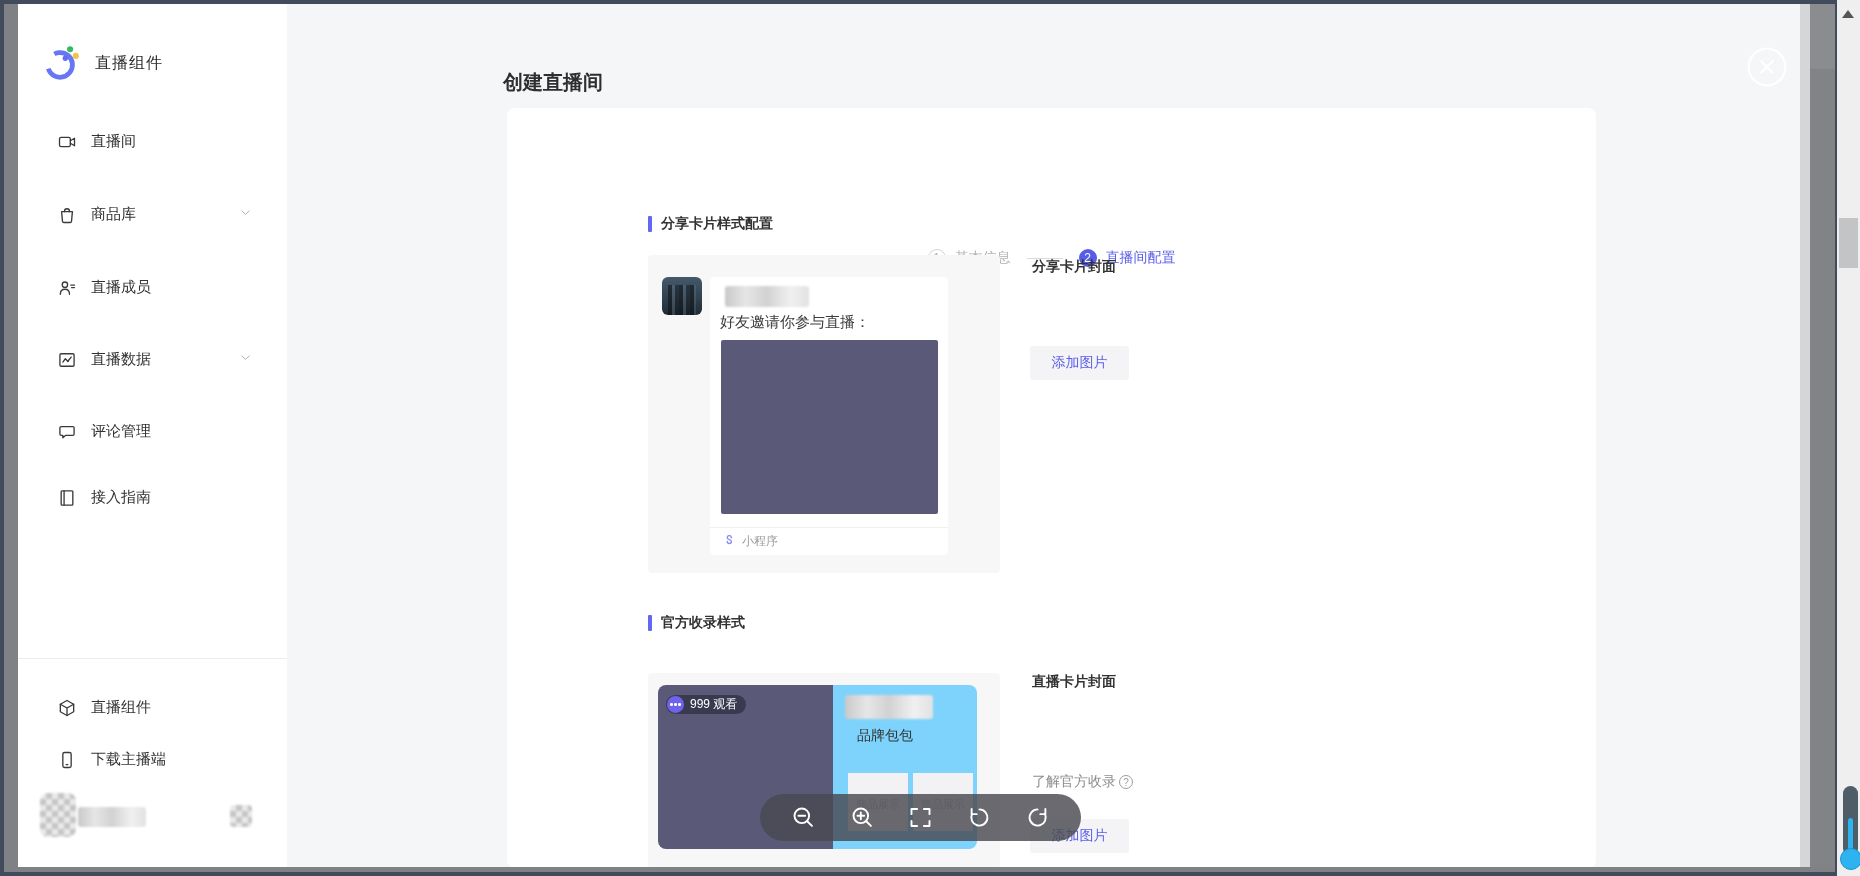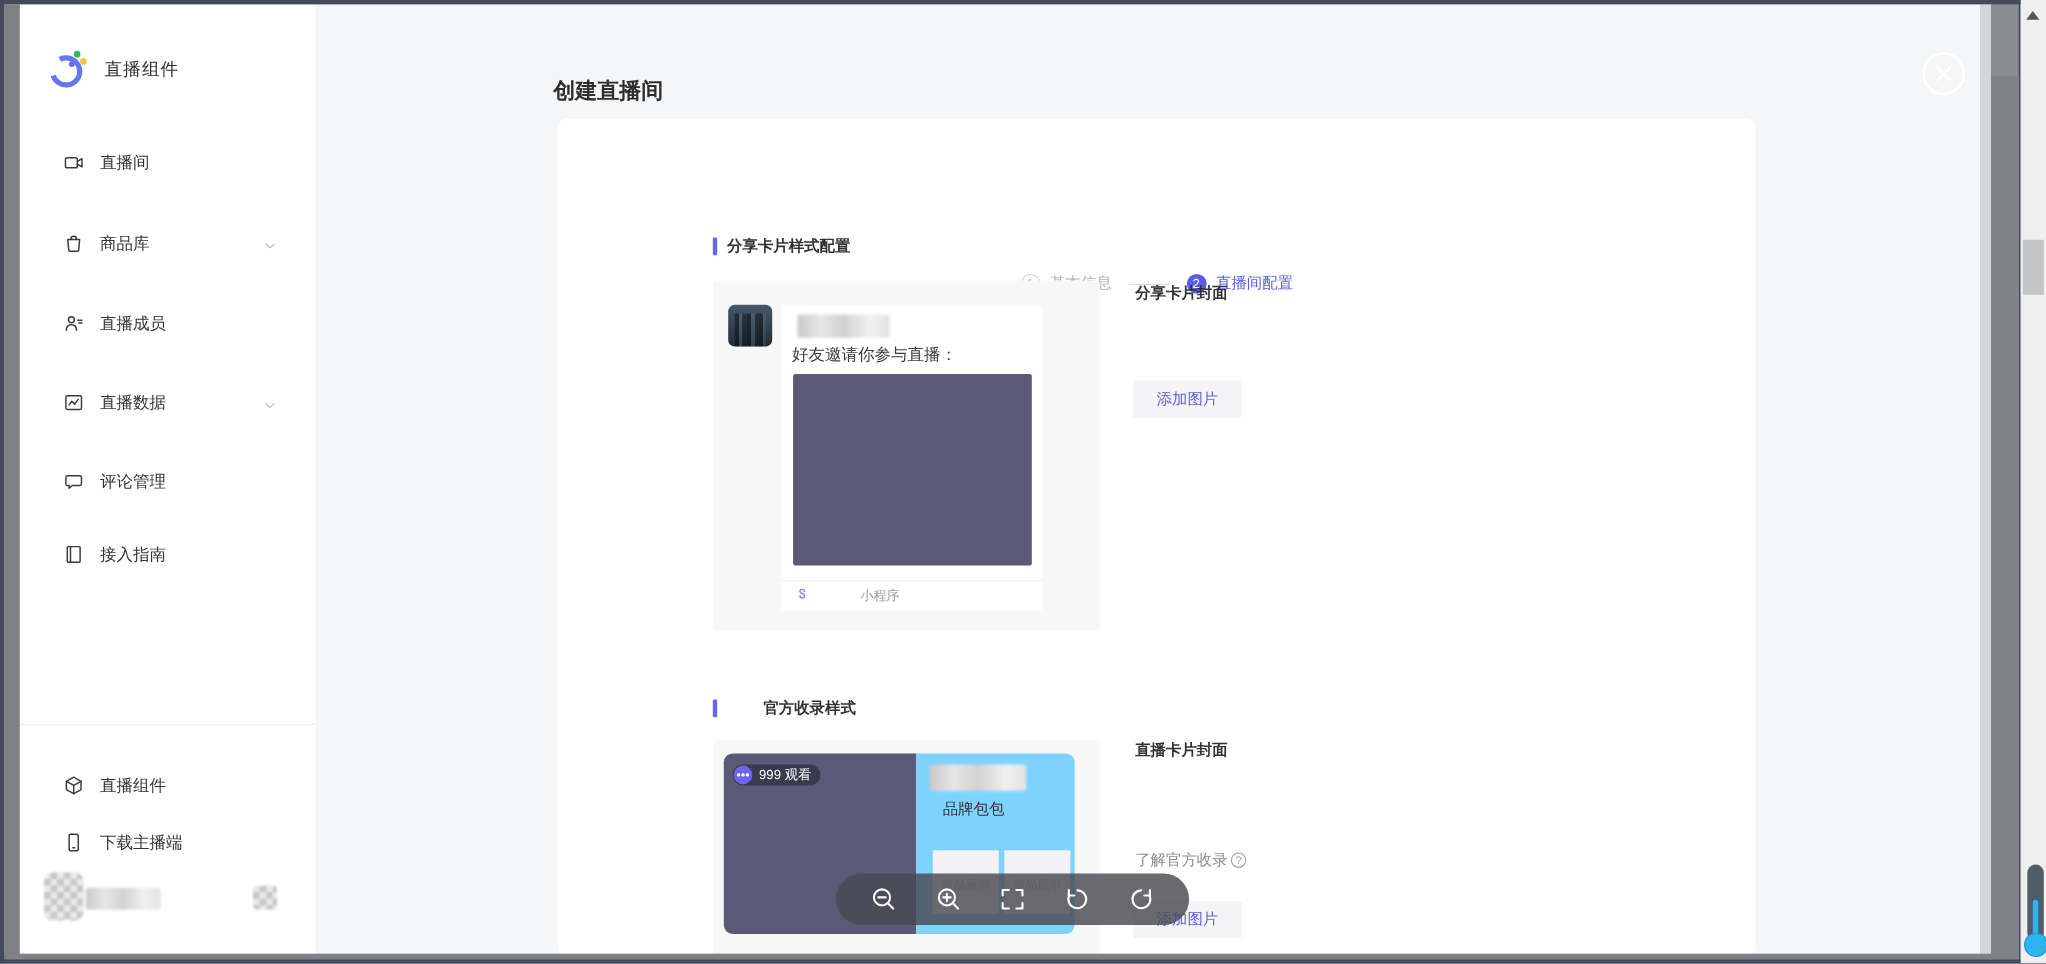--- a/index.html
+++ b/index.html
@@ -26,21 +26,21 @@
   .thermo{position:absolute;left:1841px;top:786px;width:20px;height:88px;z-index:43;}
   .thermo .tube{position:absolute;left:2px;top:0;width:15px;height:70px;background:#4e5d68;border-radius:8px;}
   .thermo .fill{position:absolute;left:7px;top:32px;width:5px;height:36px;background:#2db3ef;border-radius:3px;}
   .thermo .bulb{position:absolute;left:-1px;top:62px;width:22px;height:22px;background:#2db3ef;border-radius:50%;border:1px solid #1d94cc;box-sizing:border-box;}
 
   
   .sidebar{position:absolute;left:18px;top:4px;width:269px;height:864px;background:#ffffff;z-index:2;}
   .logo-row{position:absolute;left:25px;top:40px;display:flex;align-items:center;}
   .logo-row .logo{width:38px;height:38px;}
   .logo-title{margin-left:14px;font-size:16px;color:#2b2b2b;letter-spacing:1px;}
-  .side-item{position:absolute;left:39px;width:196px;height:26px;display:flex;align-items:flex-end;color:#333;font-size:15px;cursor:pointer;}
+  .side-item{position:absolute;left:39px;width:196px;height:26px;display:flex;align-items:flex-start;color:#333;font-size:15px;cursor:pointer;}
   .side-item .ico-wrap{width:20px;height:20px;margin-right:14px;flex:none;}
   .side-item .chev{margin-left:auto;width:15px;height:15px;}
   .side-item .chev .ico{stroke:#b3b3b3;}
   .side-divider{position:absolute;left:0;top:654px;width:269px;height:1px;background:#ededee;}
   .user-row{position:absolute;left:0;top:780px;width:269px;height:70px;}
   .pixel{background-image:
       linear-gradient(45deg,#c6c6c6 25%,transparent 25%,transparent 75%,#c6c6c6 75%),
       linear-gradient(45deg,#c6c6c6 25%,#e9e9e9 25%,#e9e9e9 75%,#c6c6c6 75%);
     background-size:12px 12px;background-position:0 0,6px 6px;filter:blur(1.2px);}
   .blur-bar{background:linear-gradient(90deg,#c9c9c9 0%,#e6e6e6 25%,#d2d2d2 50%,#f0f0f0 78%,#e2e2e2 100%);
@@ -76,21 +76,21 @@
     background:linear-gradient(180deg,#44596b 0%,#31414f 55%,#202a34 100%);overflow:hidden;}
   .wx-avatar:after{content:"";position:absolute;left:6px;top:8px;width:28px;height:30px;
     background:repeating-linear-gradient(90deg,rgba(10,14,18,.55) 0 4px,rgba(120,140,150,.25) 4px 7px,rgba(10,14,18,.4) 7px 11px);}
   .chat-card{position:absolute;left:62px;top:22px;width:238px;height:278px;background:#fff;border-radius:4px;}
   .chat-name{position:absolute;left:15px;top:9px;width:84px;height:21px;}
   .invite-text{position:absolute;left:10px;top:36px;font-size:15px;color:#3c3c3c;}
   .ph-image{position:absolute;left:11px;top:63px;width:217px;height:174px;background:#5a5a78;border-radius:2px;}
   .chat-divider{position:absolute;left:0;top:250px;width:238px;height:1px;background:#f0f0f1;}
   .chat-footer{position:absolute;left:13px;top:256px;display:flex;align-items:center;}
   .chat-footer .mp-ico{width:13px;height:13px;margin-right:6px;}
-  .chat-footer .mp-label{font-size:12px;color:#9b9b9b;margin-left:40px;}
+  .chat-footer .mp-label{font-size:12px;color:#9b9b9b;}
 
   
   .info-title{position:absolute;left:525px;font-size:14px;font-weight:700;color:#333;text-align:center;}
   .info-lines{position:absolute;left:525px;font-size:14px;color:#8c8c8c;line-height:20px;}
   .add-btn{position:absolute;left:523px;width:99px;height:34px;background:#f4f4f7;border:none;border-radius:3px;
     color:#5b5fe8;font-size:14px;cursor:pointer;font-family:inherit;display:flex;align-items:center;justify-content:center;}
   .link-row{position:absolute;left:525px;display:flex;align-items:center;font-size:14px;color:#8c8c8c;cursor:pointer;}
   .help-circle{display:inline-flex;width:14px;height:14px;border:1px solid #9d9d9d;border-radius:50%;
     align-items:center;justify-content:center;font-size:10px;color:#9d9d9d;margin-left:3px;box-sizing:border-box;}
 
@@ -283,21 +283,21 @@
           <span class="mp-label">小程序</span>
         </div>
       </div>
     </div>
 
     <div class="info-title" style="top:150px;">分享卡片封面</div>
     <div class="info-lines" style="top:173px;">
     </div>
     <button class="add-btn" style="top:238px;">添加图片</button>
 
-    <div class="sec-header" style="top:527px;gap:33px;">
+    <div class="sec-header" style="top:506px;">
       <span class="bar"></span>
       <span class="txt">官方收录样式</span>
     </div>
 
     <div class="panel2">
       <div class="live-img">
         <div class="viewer-badge">
           <span class="badge-dot-circle">
               <i></i>
               <i></i>

